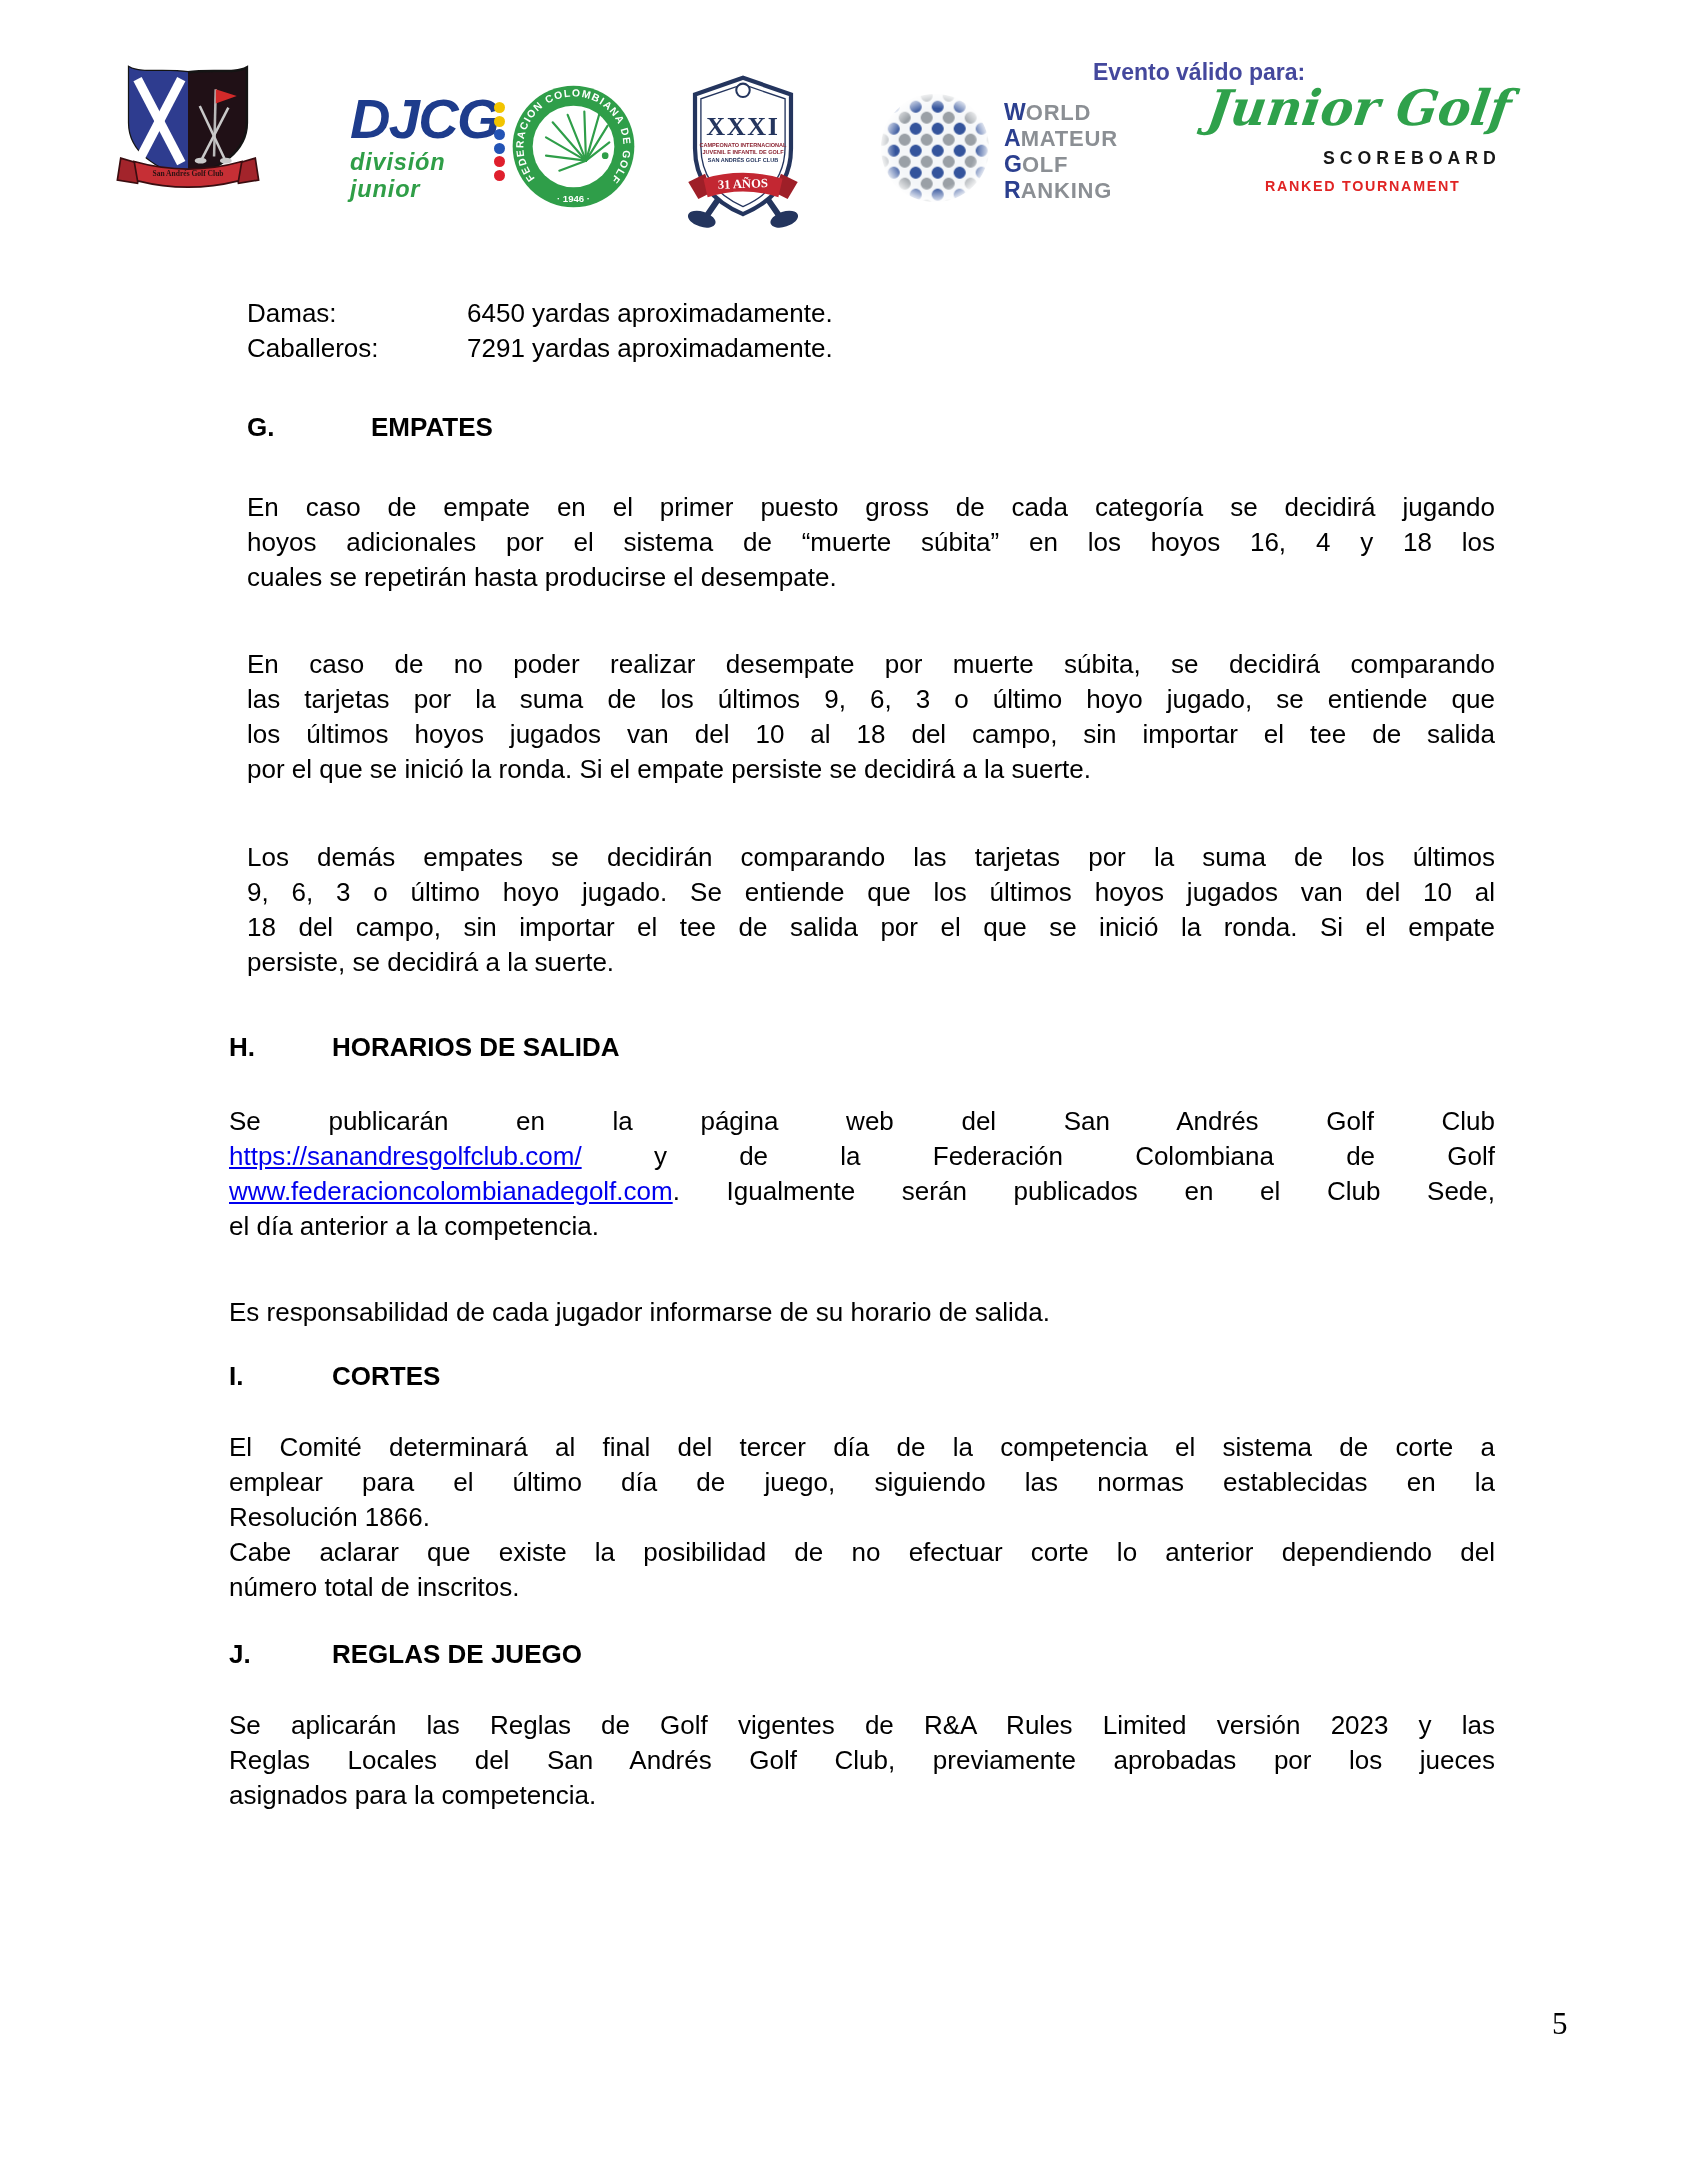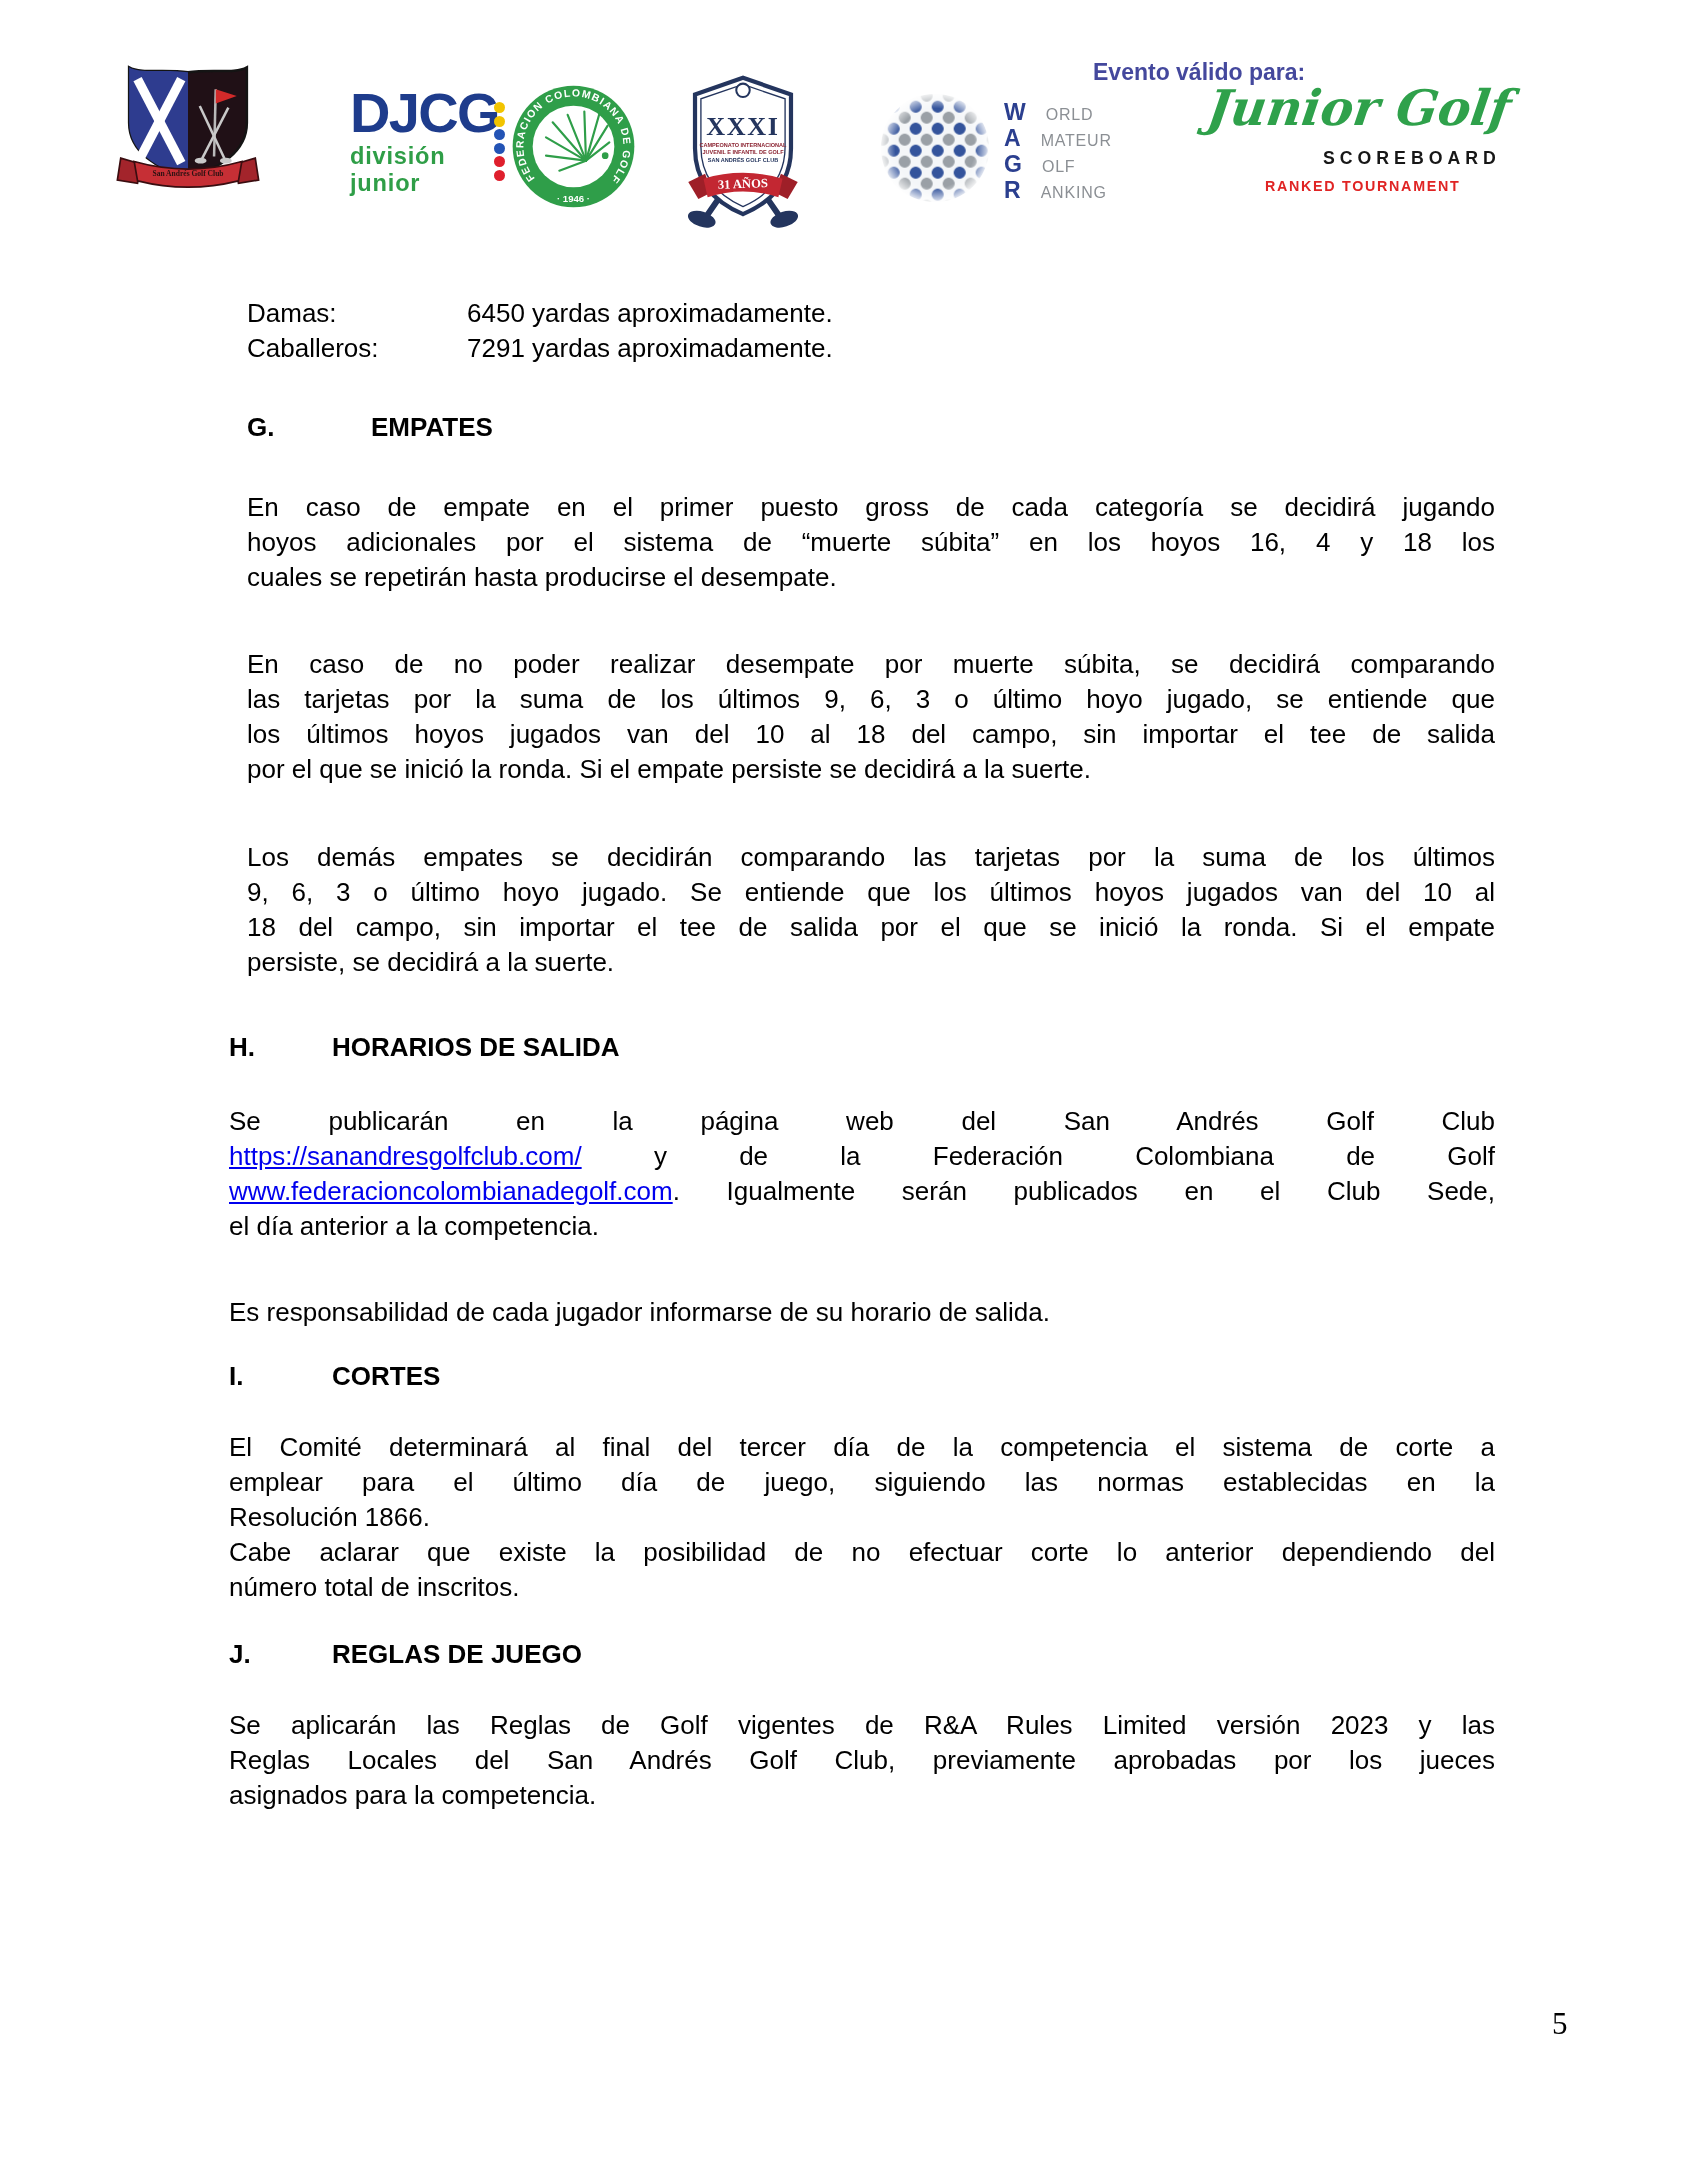--- a/index.html
+++ b/index.html
@@ -4,42 +4,42 @@
 <style>
   html,body { margin:0; padding:0; background:#ffffff; }
   .page {
     position:relative; width:1687px; height:2183px; background:#ffffff;
     font-family:"Liberation Sans", sans-serif; color:#000; overflow:hidden;
   }
 
   
   .logo { position:absolute; }
   .crest { left:114px; top:57px; width:148px; height:135px; }
-  .djcg { left:350px; top:87px; width:139px; }
+  .djcg { left:350px; top:93px; width:139px;font-style:italic; }
   .djcg-acronym { font-size:56px; font-weight:bold; color:#1e3c8c; letter-spacing:-1.7px; line-height:52px; }
   .djcg-sub { font-size:23.6px; font-weight:bold; color:#2f9e47; margin-top:4px; letter-spacing:0.8px; }
   .djcg-dots { left:494px; top:102px; width:11px; }
   .djcg-dots span { display:block; width:11px; height:11px; border-radius:50%; margin-bottom:2.5px; }
   .dot-y { background:#f2c400; } .dot-b { background:#2353b5; } .dot-r { background:#df1f2d; }
   .fcg { left:511px; top:84px; width:125px; height:125px; }
   .xxxi { left:683px; top:71px; width:120px; height:165px; }
   .wagr-ball {
     left:881px; top:94px; width:108px; height:108px; border-radius:50%;
     background-color:#f4f6f8;
     background-image:
       radial-gradient(circle at 50% 50%, rgba(255,255,255,0) 52%, #ffffff 74%),
       radial-gradient(#34549c 5.5px, rgba(0,0,0,0) 6.3px),
       radial-gradient(#9aa0a6 5.5px, rgba(0,0,0,0) 6.3px);
     background-size:100% 100%, 22px 22px, 22px 22px;
     background-position:0 0, 1.7px 1.7px, 12.7px 12.7px;
   }
   .wagr-text { left:1004px; top:101px; }
   .wagr-line { line-height:22px; white-space:nowrap; }
   .wagr-init { font-size:23px; font-weight:bold; color:#2b3f8f; }
-  .wagr-rest { font-size:16px; font-weight:normal; color:#8b8f94; letter-spacing:0.8px;margin-left:20px; }
+  .wagr-rest { font-size:22px; font-weight:bold; color:#8b8f94; letter-spacing:0.8px; }
   .evento { left:1093px; top:59px; font-size:23px; font-weight:bold; color:#44489d;text-align:center; }
   .jgs-script {
     left:1208px; top:79px; font-family:"DejaVu Serif", serif; font-style:italic; font-weight:bold;
     font-size:49px; color:#2fa14b; transform:skewX(-8deg); white-space:nowrap;
   }
   .jgs-score { left:1323px; top:148px; font-size:17.7px; font-weight:bold; color:#171717; letter-spacing:5px; white-space:nowrap; }
   .jgs-ranked { left:1265px; top:178px; font-size:14.3px; font-weight:bold; color:#e02424; letter-spacing:1.7px; white-space:nowrap;text-align:center; }
 
   
   .tblock { position:absolute; font-size:26px; line-height:35px; }

